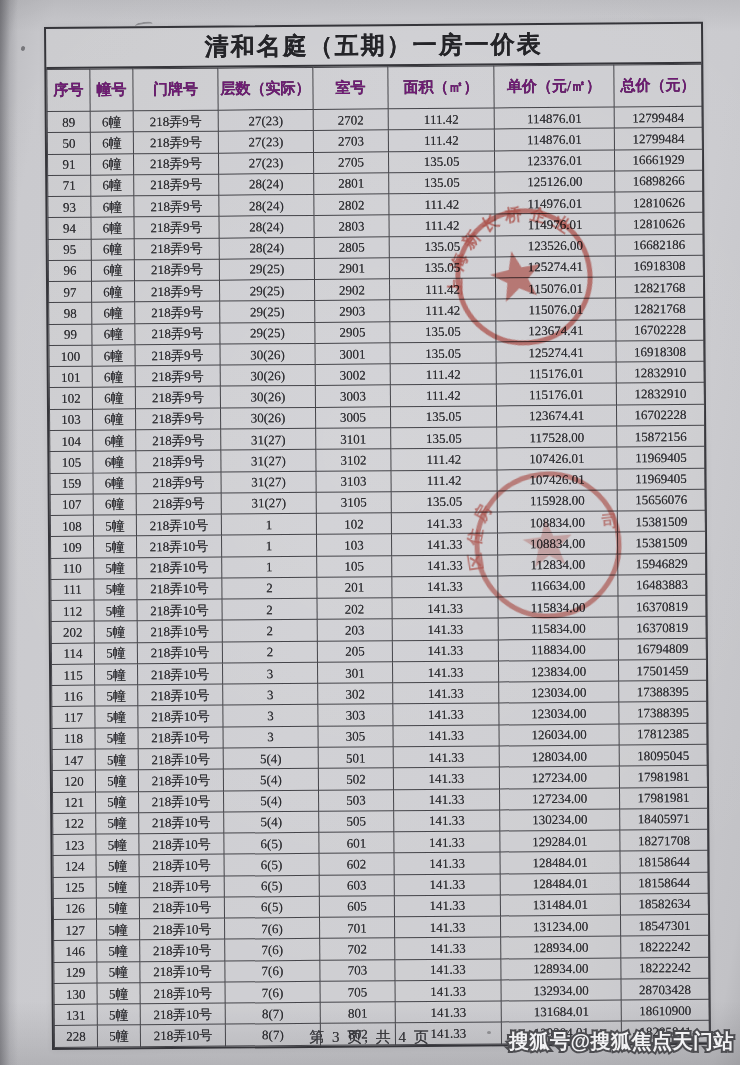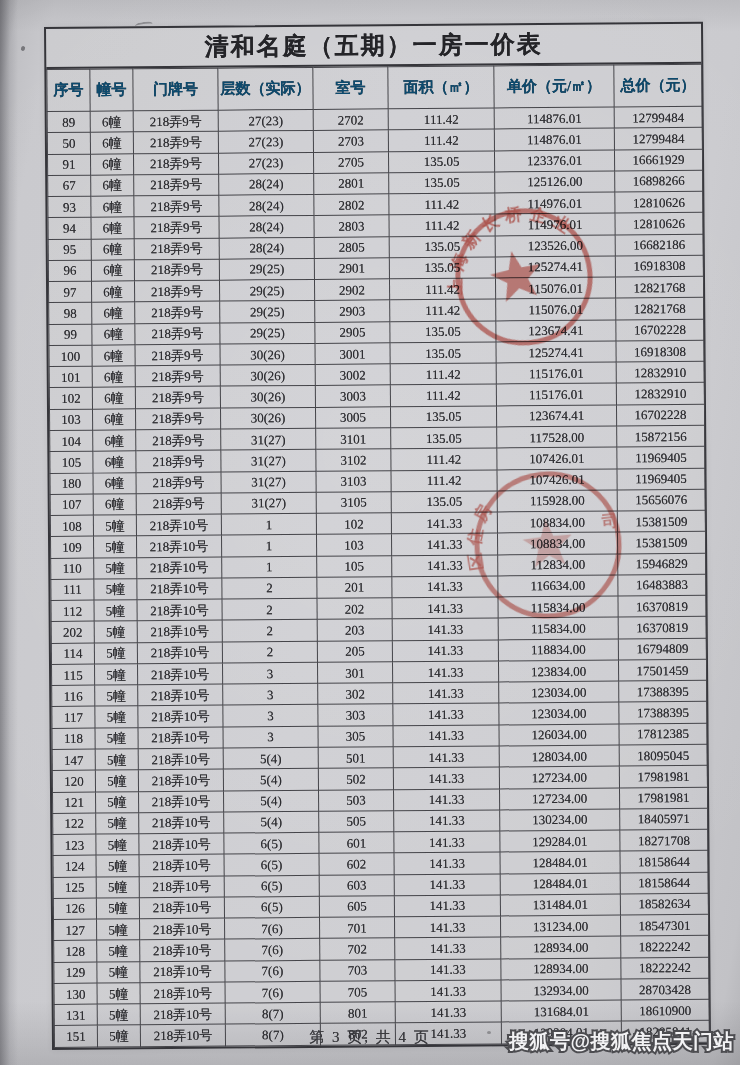--- a/index.html
+++ b/index.html
@@ -52,21 +52,21 @@
     color:#242428;text-shadow:0 0 .6px rgba(36,36,40,.9);
   }
   table.price-table{
     border-collapse:collapse;table-layout:fixed;width:655px;
   }
   .price-table th,.price-table td{
     border:1px solid #45454a;padding:0;text-align:center;vertical-align:middle;
     white-space:nowrap;overflow:hidden;
   }
   .price-table thead th{
-    height:41px;font-size:15px;font-weight:bold;color:#0c4a6e;
+    height:41px;font-size:15px;font-weight:bold;color:#701a75;
     text-shadow:0 0 .5px rgba(38,38,42,.9);
     margin-left:8px;
   }
   .price-table tbody td{
     height:20.27px;font-size:13px;line-height:1;color:#2d2d31;
     text-shadow:0 0 .4px rgba(45,45,49,.75);
   }
 
   
   .stamp{position:absolute;mix-blend-mode:multiply;filter:blur(.3px);}
@@ -152,21 +152,21 @@
     <td>91</td>
     <td>6幢</td>
     <td>218弄9号</td>
     <td>27(23)</td>
     <td>2705</td>
     <td>135.05</td>
     <td>123376.01</td>
     <td>16661929</td>
   </tr>
         <tr>
-    <td>67</td>
+    <td>71</td>
     <td>6幢</td>
     <td>218弄9号</td>
     <td>28(24)</td>
     <td>2801</td>
     <td>135.05</td>
     <td>125126.00</td>
     <td>16898266</td>
   </tr>
         <tr>
     <td>93</td>
@@ -292,21 +292,21 @@
     <td>105</td>
     <td>6幢</td>
     <td>218弄9号</td>
     <td>31(27)</td>
     <td>3102</td>
     <td>111.42</td>
     <td>107426.01</td>
     <td>11969405</td>
   </tr>
         <tr>
-    <td>180</td>
+    <td>159</td>
     <td>6幢</td>
     <td>218弄9号</td>
     <td>31(27)</td>
     <td>3103</td>
     <td>111.42</td>
     <td>107426.01</td>
     <td>11969405</td>
   </tr>
         <tr>
     <td>107</td>
@@ -512,21 +512,21 @@
     <td>127</td>
     <td>5幢</td>
     <td>218弄10号</td>
     <td>7(6)</td>
     <td>701</td>
     <td>141.33</td>
     <td>131234.00</td>
     <td>18547301</td>
   </tr>
         <tr>
-    <td>128</td>
+    <td>146</td>
     <td>5幢</td>
     <td>218弄10号</td>
     <td>7(6)</td>
     <td>702</td>
     <td>141.33</td>
     <td>128934.00</td>
     <td>18222242</td>
   </tr>
         <tr>
     <td>129</td>
@@ -552,21 +552,21 @@
     <td>131</td>
     <td>5幢</td>
     <td>218弄10号</td>
     <td>8(7)</td>
     <td>801</td>
     <td>141.33</td>
     <td>131684.01</td>
     <td>18610900</td>
   </tr>
         <tr>
-    <td>151</td>
+    <td>228</td>
     <td>5幢</td>
     <td>218弄10号</td>
     <td>8(7)</td>
     <td>802</td>
     <td>141.33</td>
     <td>129384.01</td>
     <td>18285841</td>
   </tr>
       </tbody>
   </table>

